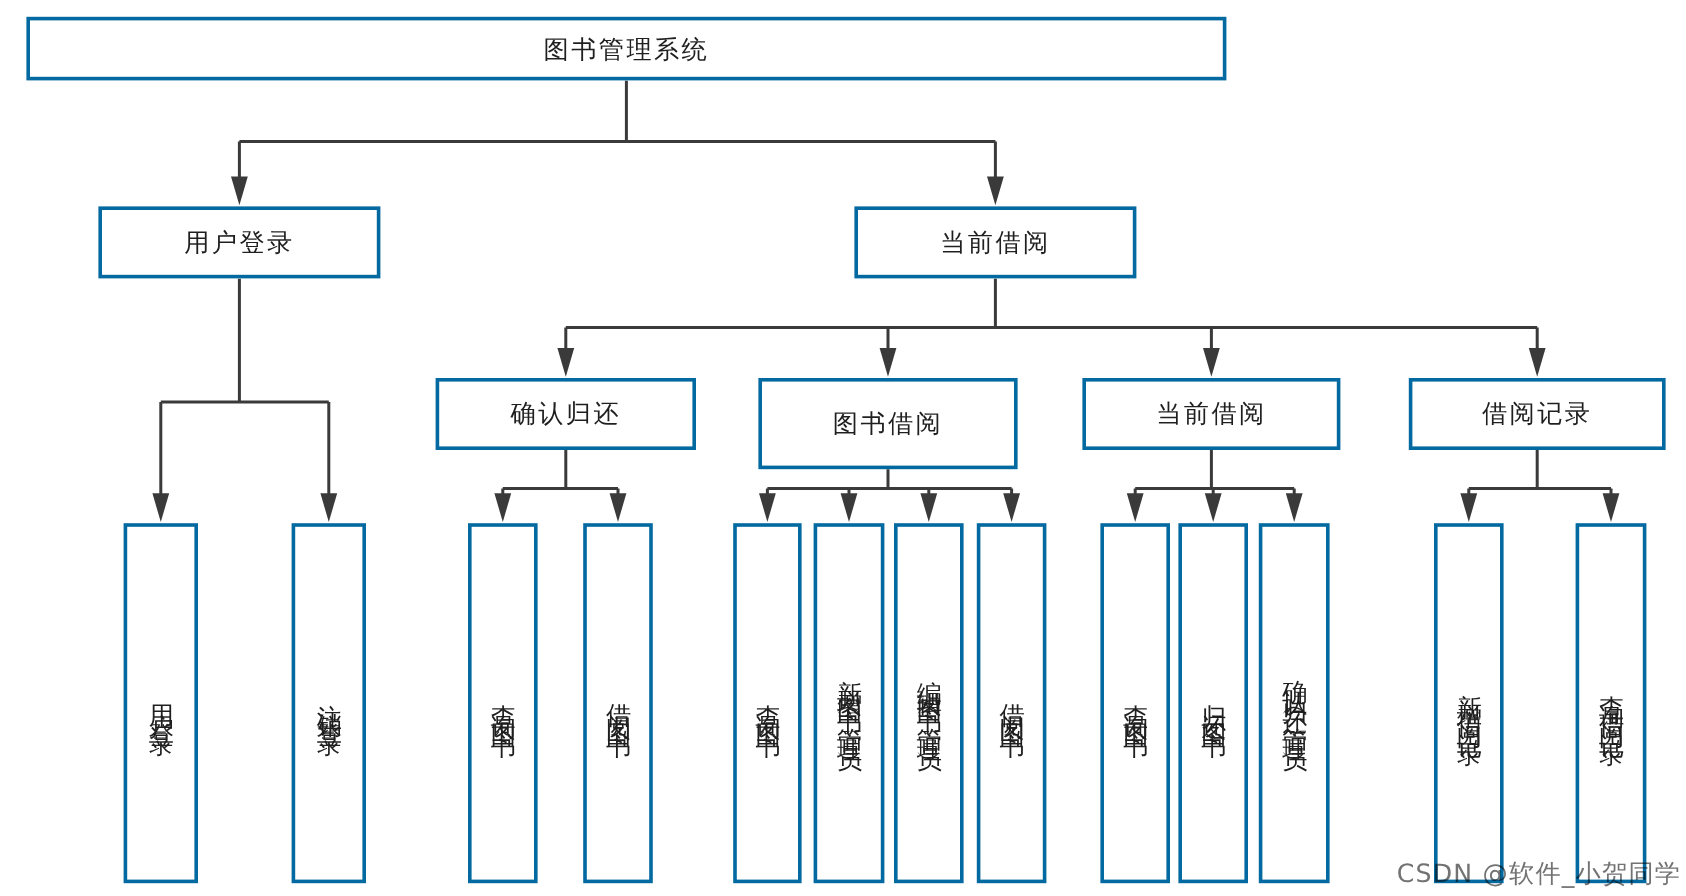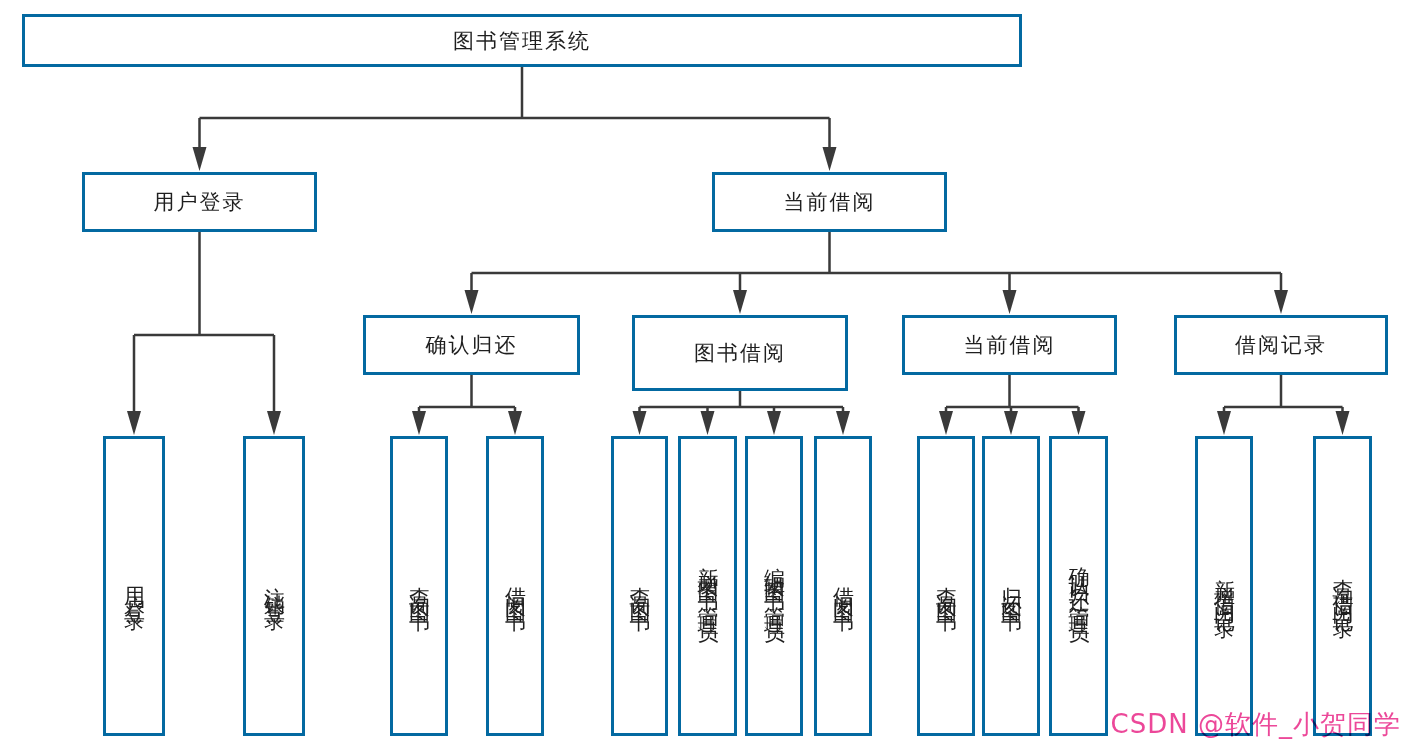--- a/index.html
+++ b/index.html
@@ -42,23 +42,23 @@
   .v-node {
     writing-mode: vertical-rl;
     text-orientation: mixed;
     letter-spacing: 8px;
     line-height: 1;
   }
   #watermark {
     position: absolute;
     right: 4px;
     bottom: 5px;
-    font-size: 26px;
+    font-size: 21px;
     letter-spacing: 1px;
-    color: #ec4899;
+    color: #737373;
     mix-blend-mode: multiply;
     z-index: 3;
     white-space: nowrap;
   }
 </style>
 </head>
 <body>
 
 <div id="canvas">
 

